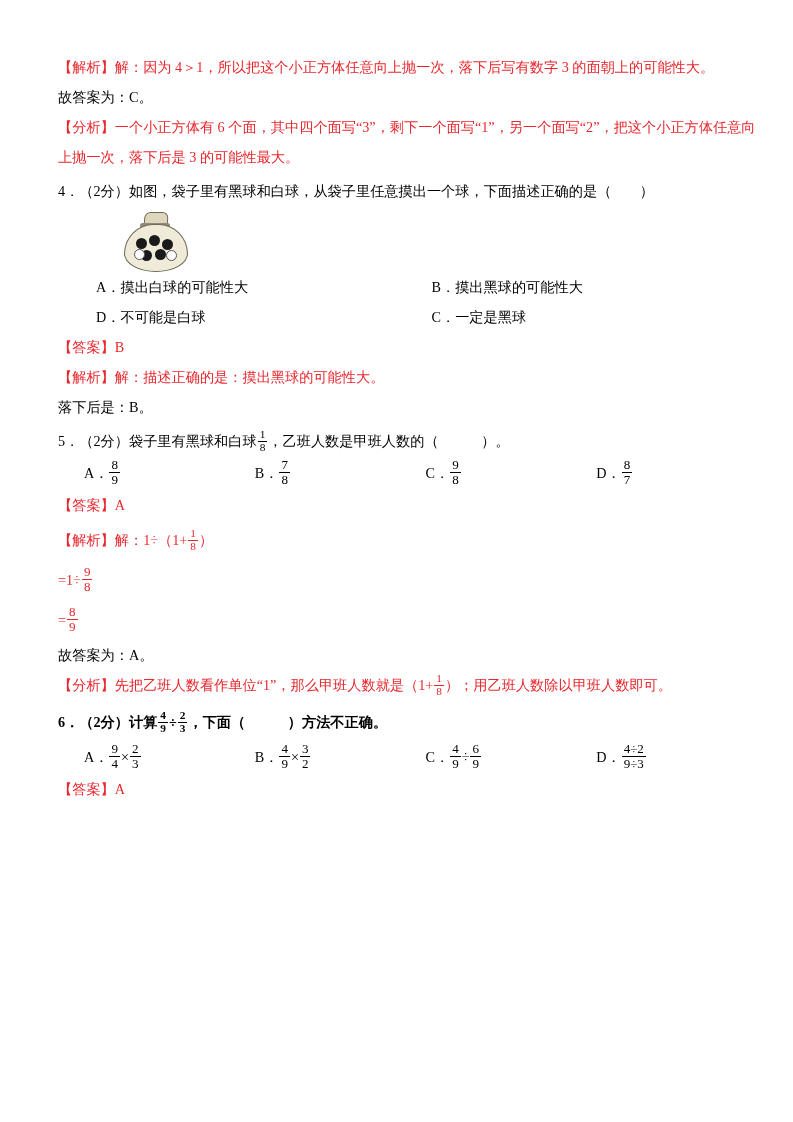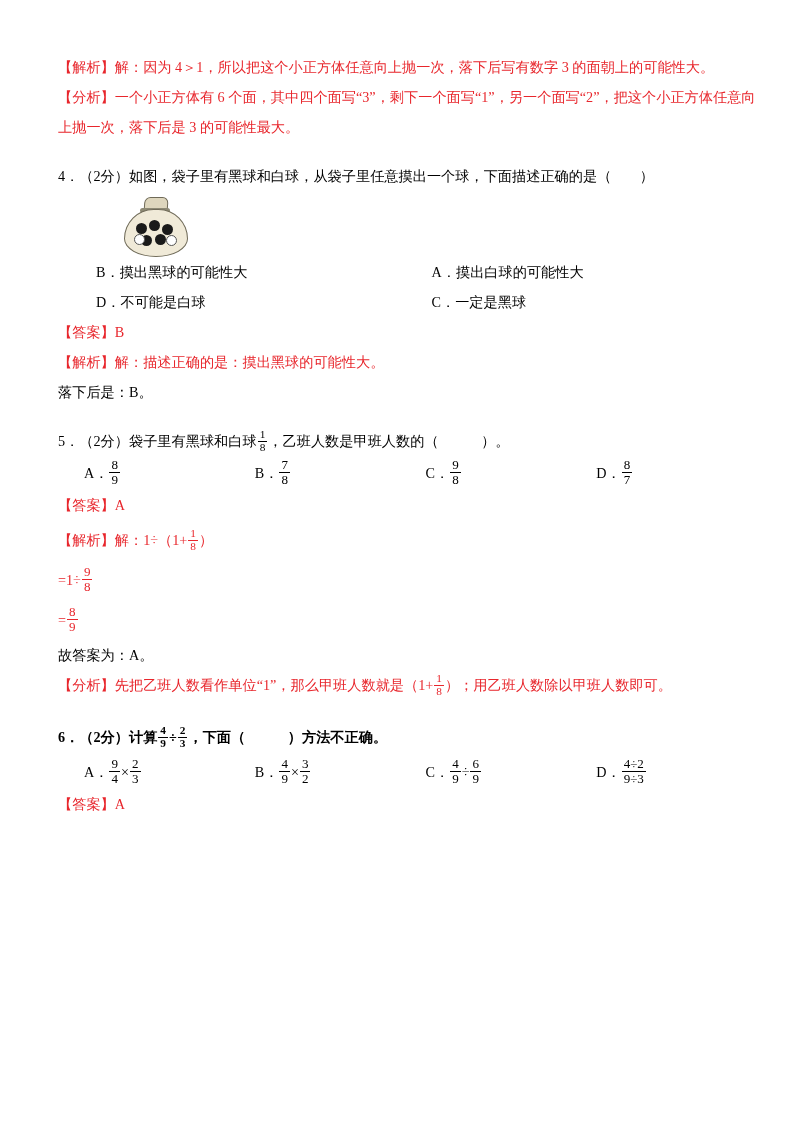--- a/index.html
+++ b/index.html
@@ -31,21 +31,21 @@
     color: #e8262c;
   }
   .blk {
     color: #000000;
   }
   .para {
     margin: 0;
     padding: 0;
   }
   .q-block {
-    margin-top: 19px;
+    margin-top: 4px;
   }
   
   .frac {
     display: inline-block;
     vertical-align: -0.48em;
     text-align: center;
     font-size: 0.92em;
     line-height: 1.08;
     margin: 0 1px;
   }
@@ -152,20 +152,23 @@
     height: 9px;
   }
 </style>
 </head>
 <body>
 
 <div class="page">
 
   <div class="line red para">
     <span>【解析】</span><span>解：因为 4＞1，所以把这个小正方体任意向上抛一次，落下后写有数字 3 的面朝上的可能性大。</span>
+  </div>
+  <div class="line blk para">
+    <span>故答案为：C。</span>
   </div>
   <div class="line red para">
     <span>【分析】</span><span>一个小正方体有 6 个面，其中四个面写“3”，剩下一个面写“1”，另一个面写“2”，把这个小正方体任意向上抛一次，落下后是 3 的可能性最大。</span>
   </div>
 
   <div class="line blk para q-block">
     <span>4</span>．<span>（2分）</span><span>如图，袋子里有黑球和白球，从袋子里任意摸出一个球，下面描述正确的是（　　）</span>
   </div>
 
   <div class="bag-wrap">
@@ -178,24 +181,24 @@
       <div class="ball" style="left:44px; top:29px;"></div>
       <div class="ball" style="left:23px; top:40px;"></div>
       <div class="ball" style="left:37px; top:39px;"></div>
       <div class="ball w" style="left:16px; top:39px;"></div>
       <div class="ball w" style="left:48px; top:40px;"></div>
     </div>
   </div>
 
   <div class="opts2">
     <div>
+      <span>A．</span><span>摸出白球的可能性大</span>
+    </div>
+    <div>
       <span>B．</span><span>摸出黑球的可能性大</span>
-    </div>
-    <div>
-      <span>A．</span><span>摸出白球的可能性大</span>
     </div>
   </div>
   <div class="opts2">
     <div>
       <span>D．</span><span>不可能是白球</span>
     </div>
     <div>
       <span>C．</span><span>一定是黑球</span>
     </div>
   </div>

